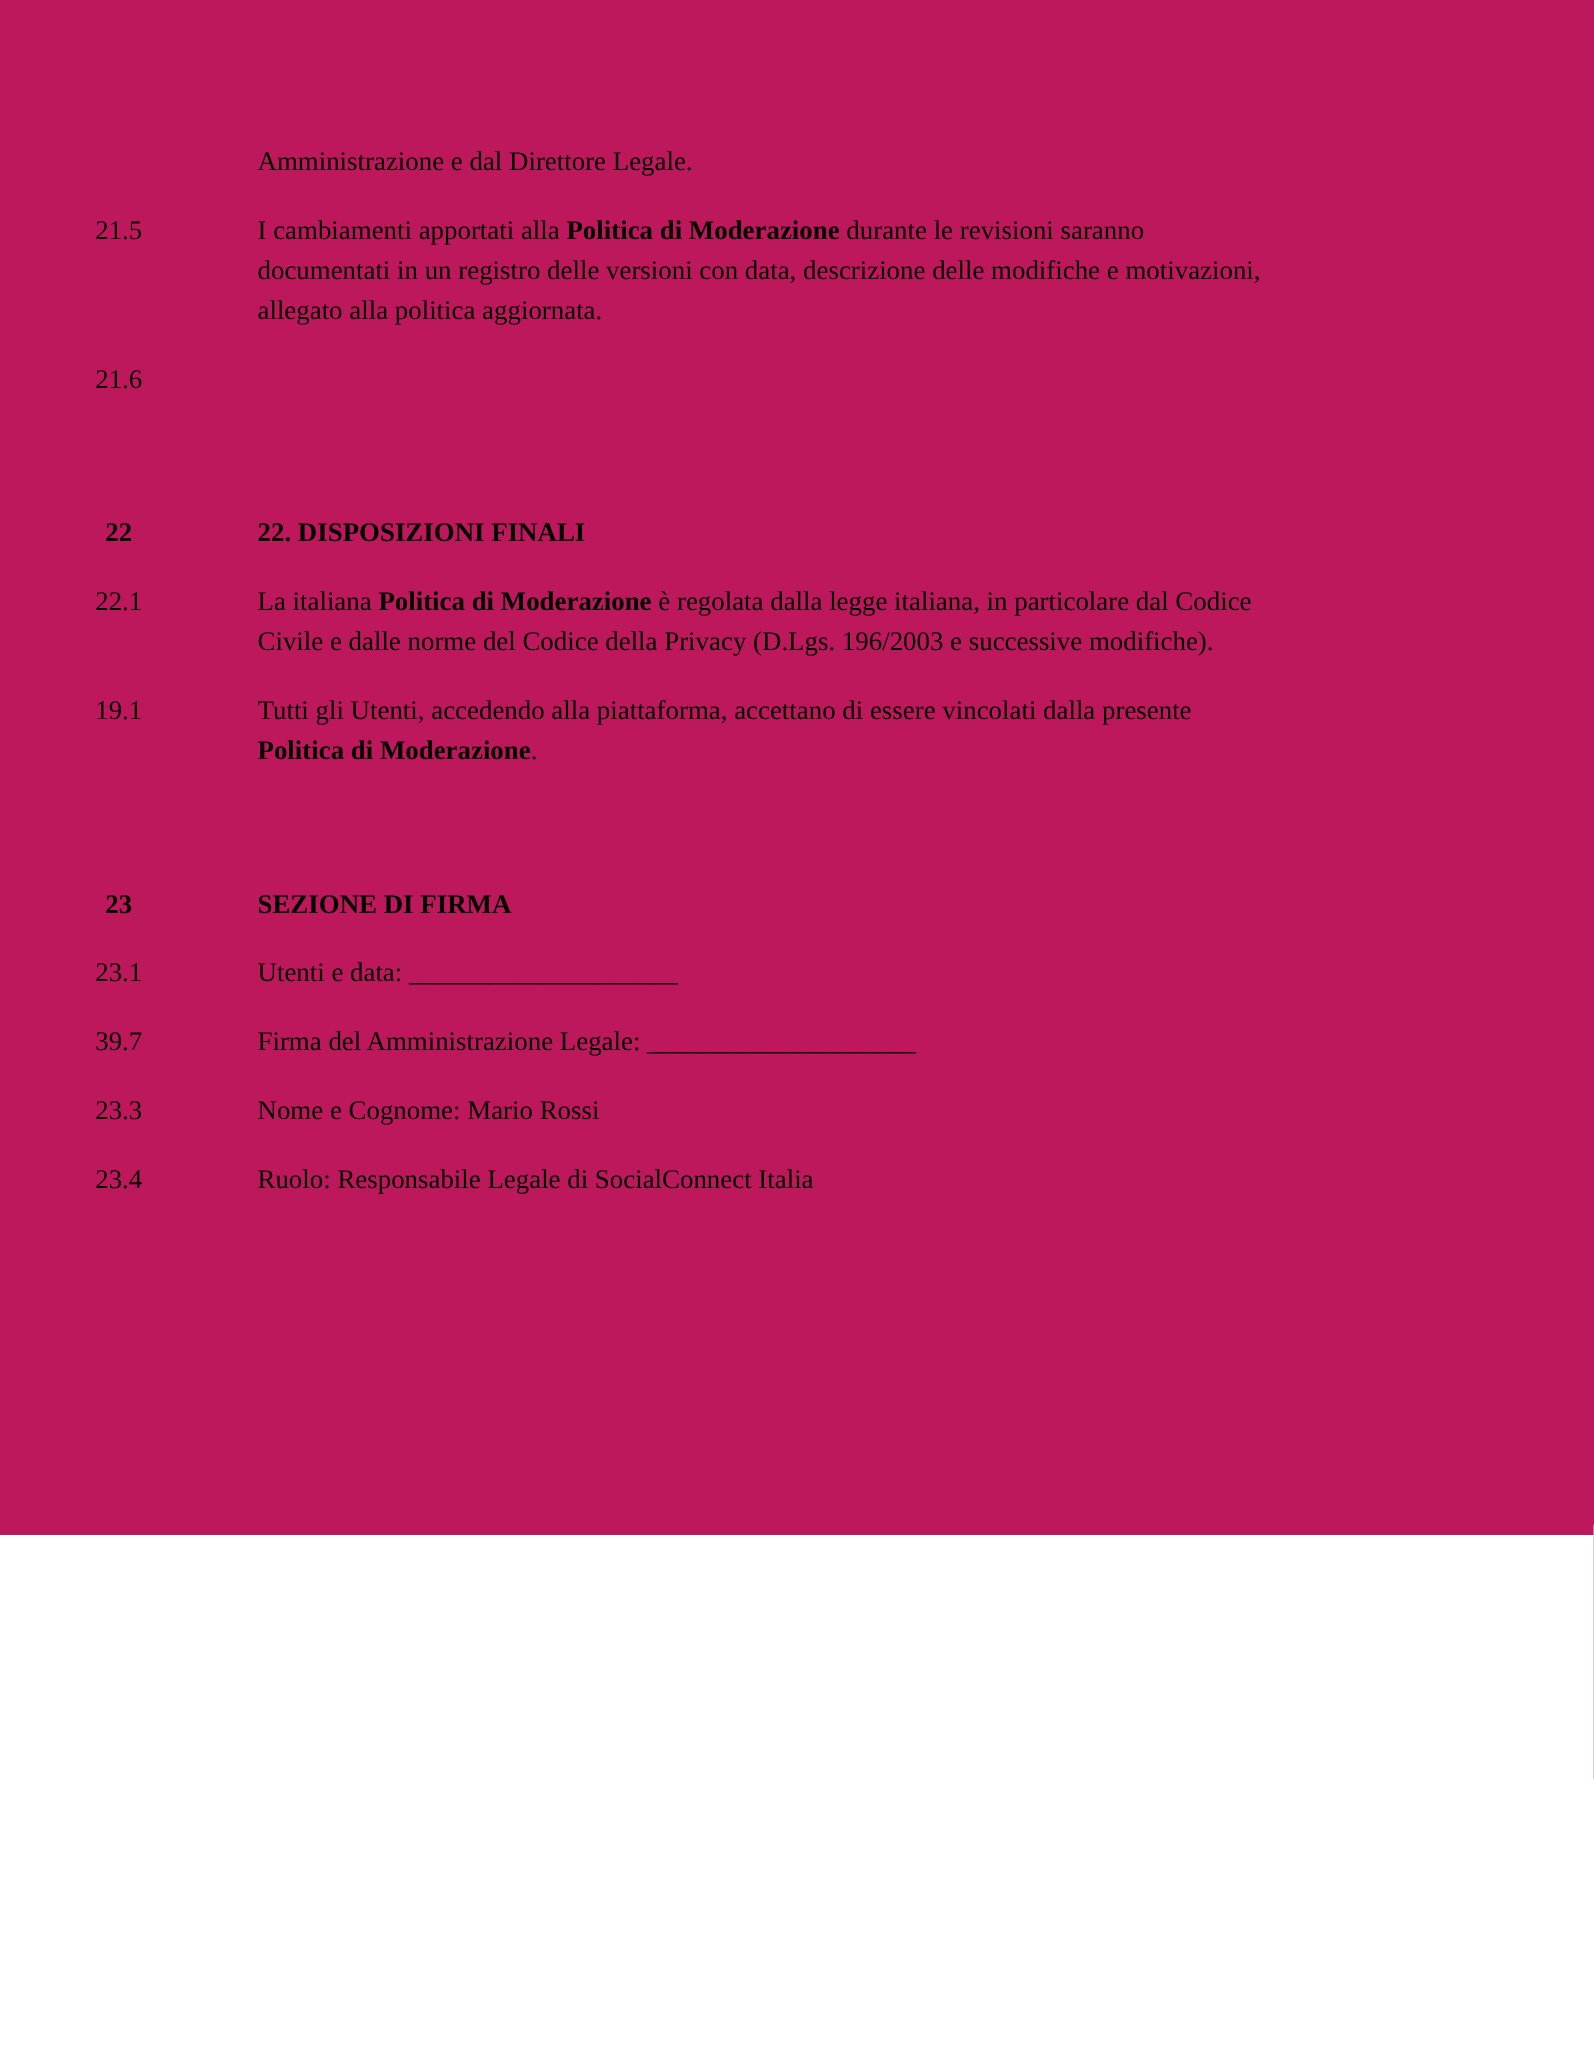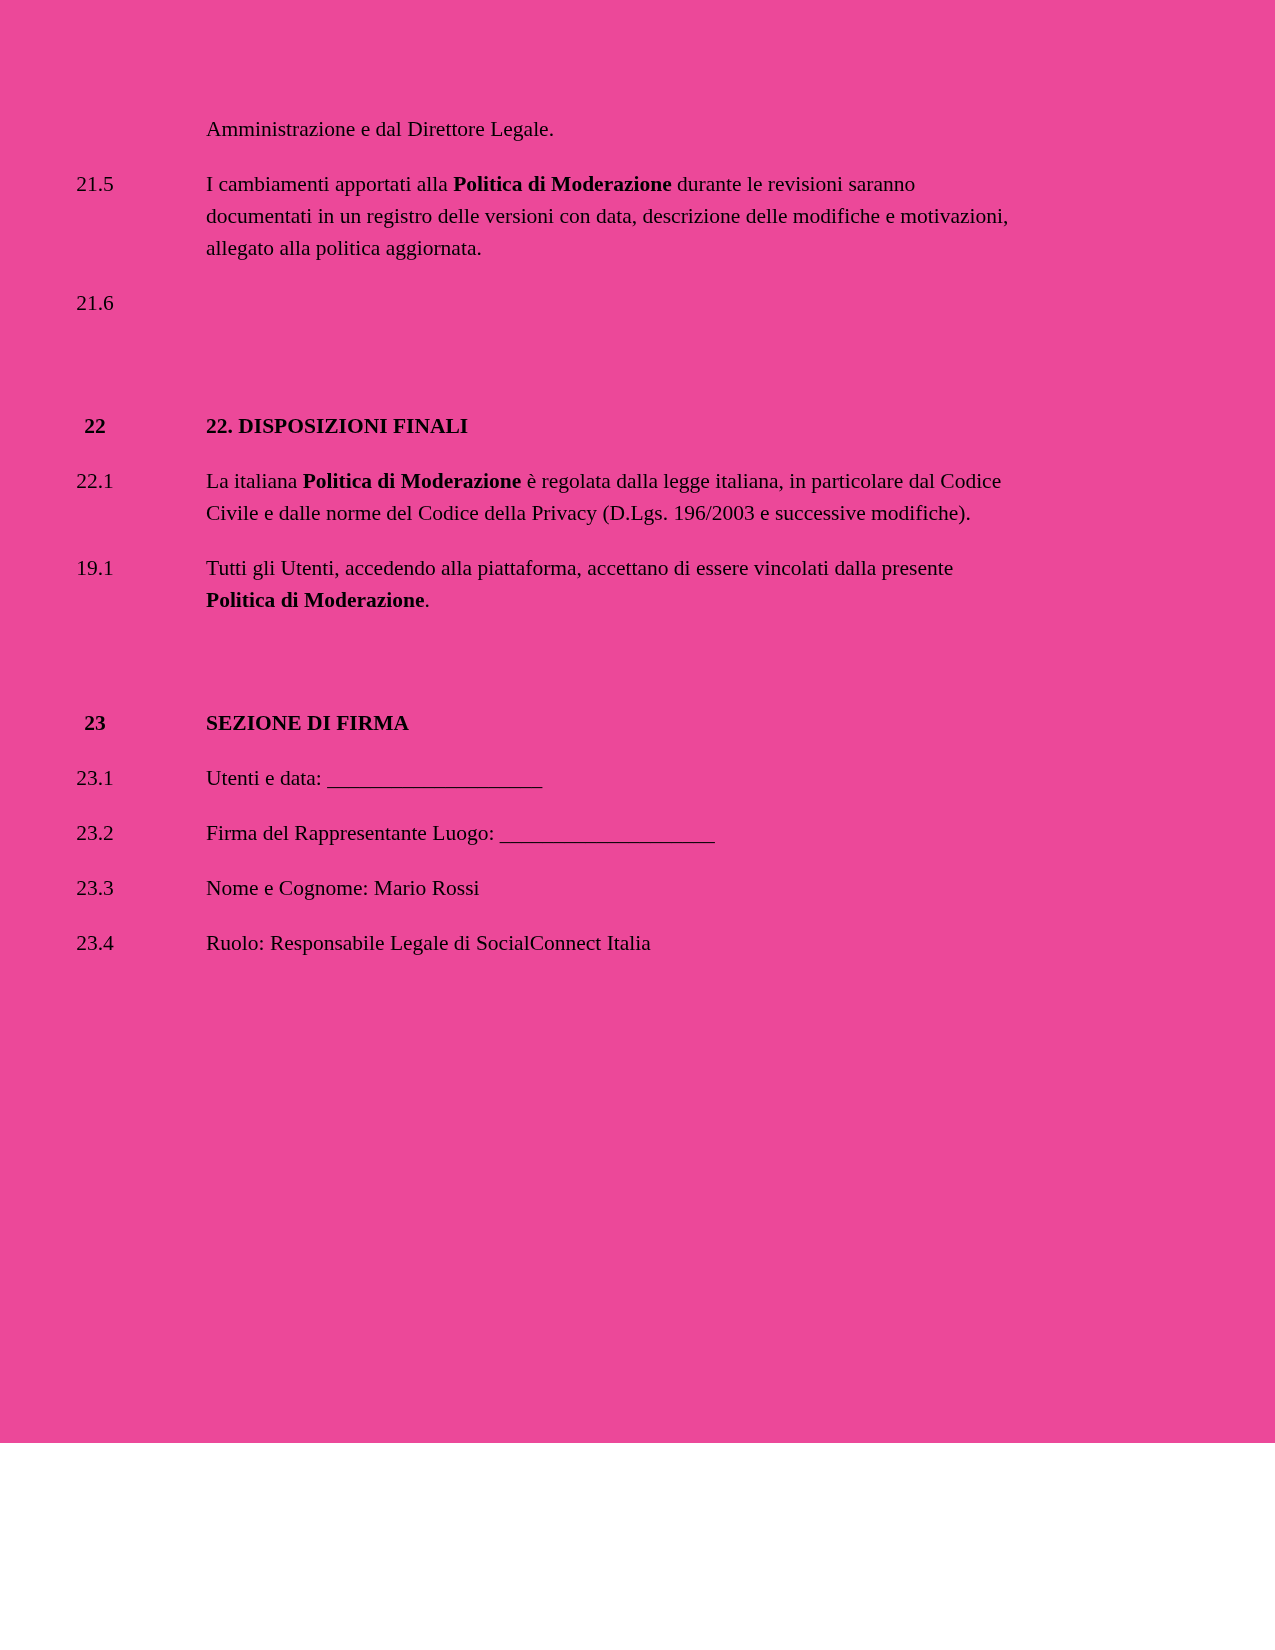--- a/index.html
+++ b/index.html
@@ -3,23 +3,23 @@
 <meta charset="utf-8">
 <style>
   html, body {
     margin: 0;
     padding: 0;
     background: #ffffff;
   }
   .page {
     position: relative;
     width: 1275px;
-    height: 1443px;
+    height: 1228px;
     box-sizing: border-box;
-    background: #ec4899;
+    background: #be185d;
     padding: 113px 0 0 0;
     font-family: "Liberation Serif", "DejaVu Serif", serif;
     font-size: 21.5px;
     line-height: 32px;
     color: #000000;
     overflow: hidden;
   }
   .block {
     display: flex;
     align-items: flex-start;
@@ -85,22 +85,22 @@
     <div class="num">23</div>
     <div class="body">SEZIONE DI FIRMA</div>
   </div>
 
   <div class="block">
     <div class="num">23.1</div>
     <div class="body">Utenti e data: ____________________</div>
   </div>
 
   <div class="block">
-    <div class="num">23.2</div>
-    <div class="body">Firma del Rappresentante Luogo: ____________________</div>
+    <div class="num">39.7</div>
+    <div class="body">Firma del Amministrazione Legale: ____________________</div>
   </div>
 
   <div class="block">
     <div class="num">23.3</div>
     <div class="body">Nome e Cognome: Mario Rossi</div>
   </div>
 
   <div class="block">
     <div class="num">23.4</div>
     <div class="body">Ruolo: Responsabile Legale di SocialConnect Italia</div>

